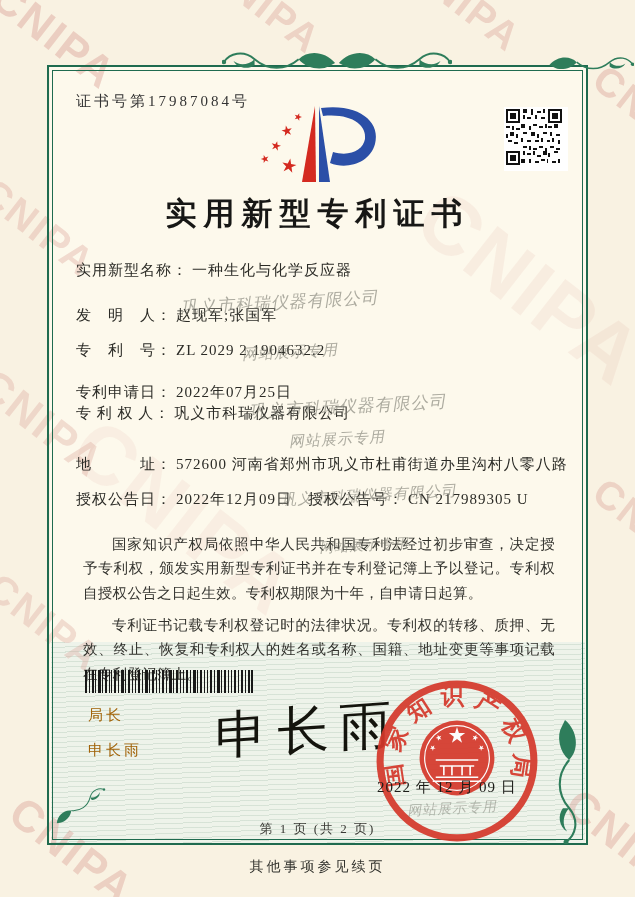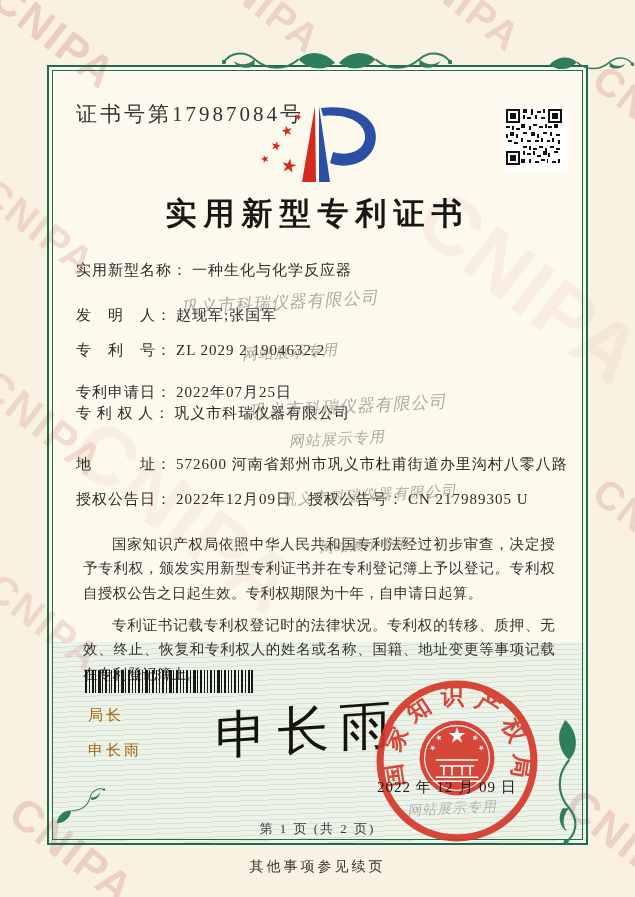--- a/index.html
+++ b/index.html
@@ -40,22 +40,22 @@
     border:2px solid #1f6b4f;z-index:3;
   }
   .border-inner{
     position:absolute;left:3px;top:3px;right:3px;bottom:3px;
     border:1px solid #1f6b4f;
   }
   .flourish{position:absolute;z-index:4;}
   
   .content{position:absolute;inset:0;z-index:5;}
   .cert-no{
-    position:absolute;left:76px;top:100px;
-    font-size:21px;letter-spacing:3px;color:#333;
+    position:absolute;left:76px;top:92px;
+    font-size:15px;letter-spacing:3px;color:#333;
   }
   .logo{position:absolute;left:253px;top:102px;width:132px;height:84px;}
   .qr{position:absolute;left:504px;top:107px;width:60px;height:60px;background:#fff;padding:2px;}
   .title{
     position:absolute;left:0;top:193px;width:635px;
     text-align:center;font-size:31px;font-weight:bold;
     letter-spacing:7px;color:#171715;
   }
   .field{
     position:absolute;left:76px;

